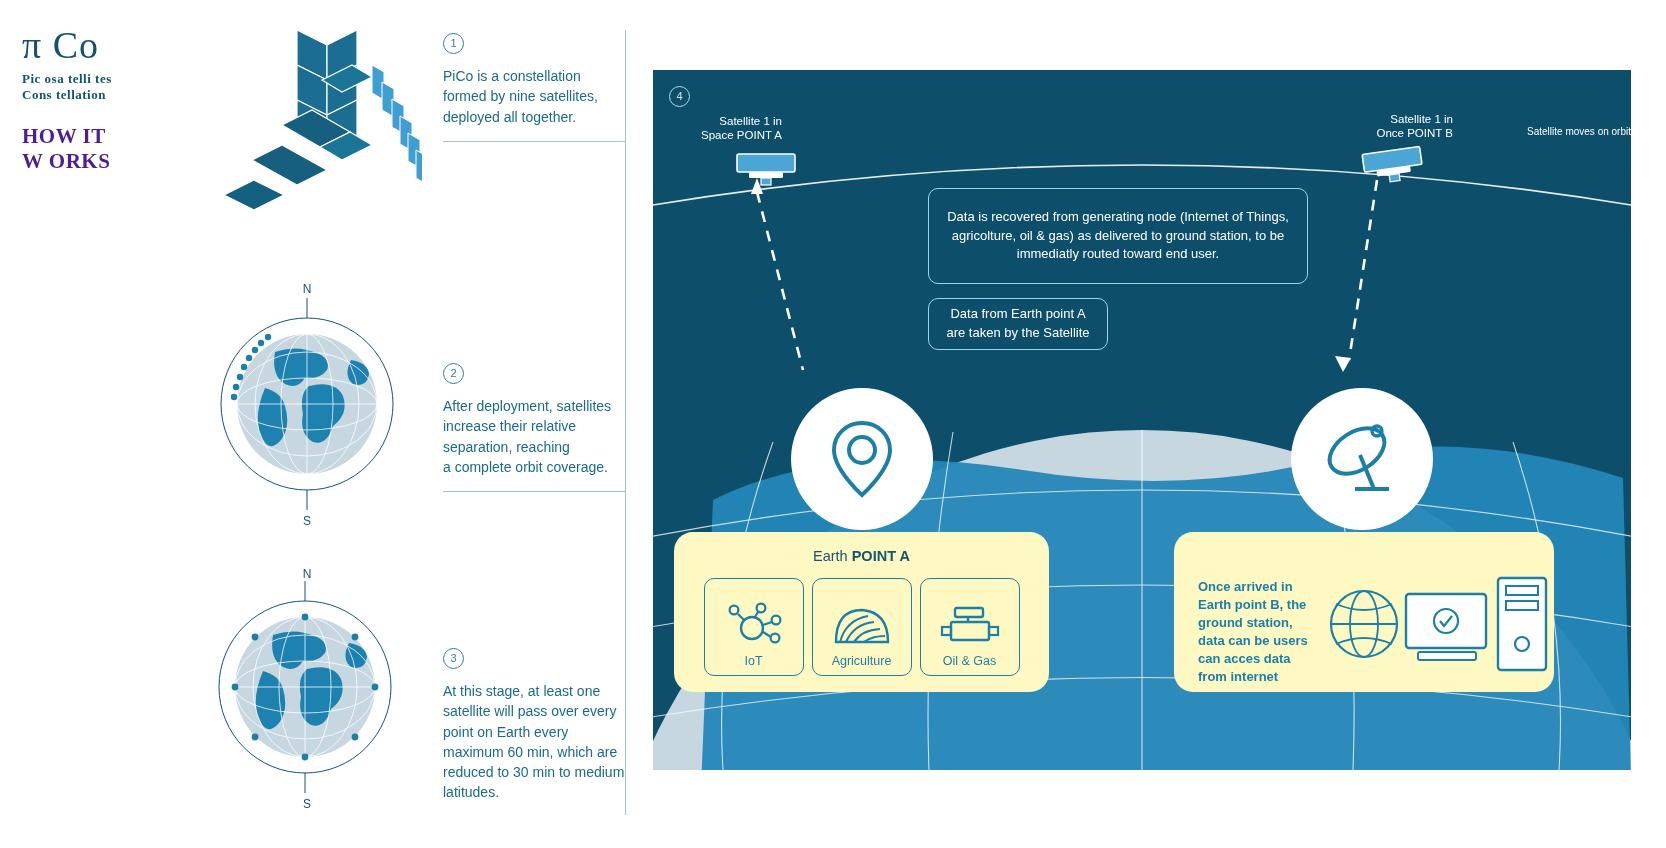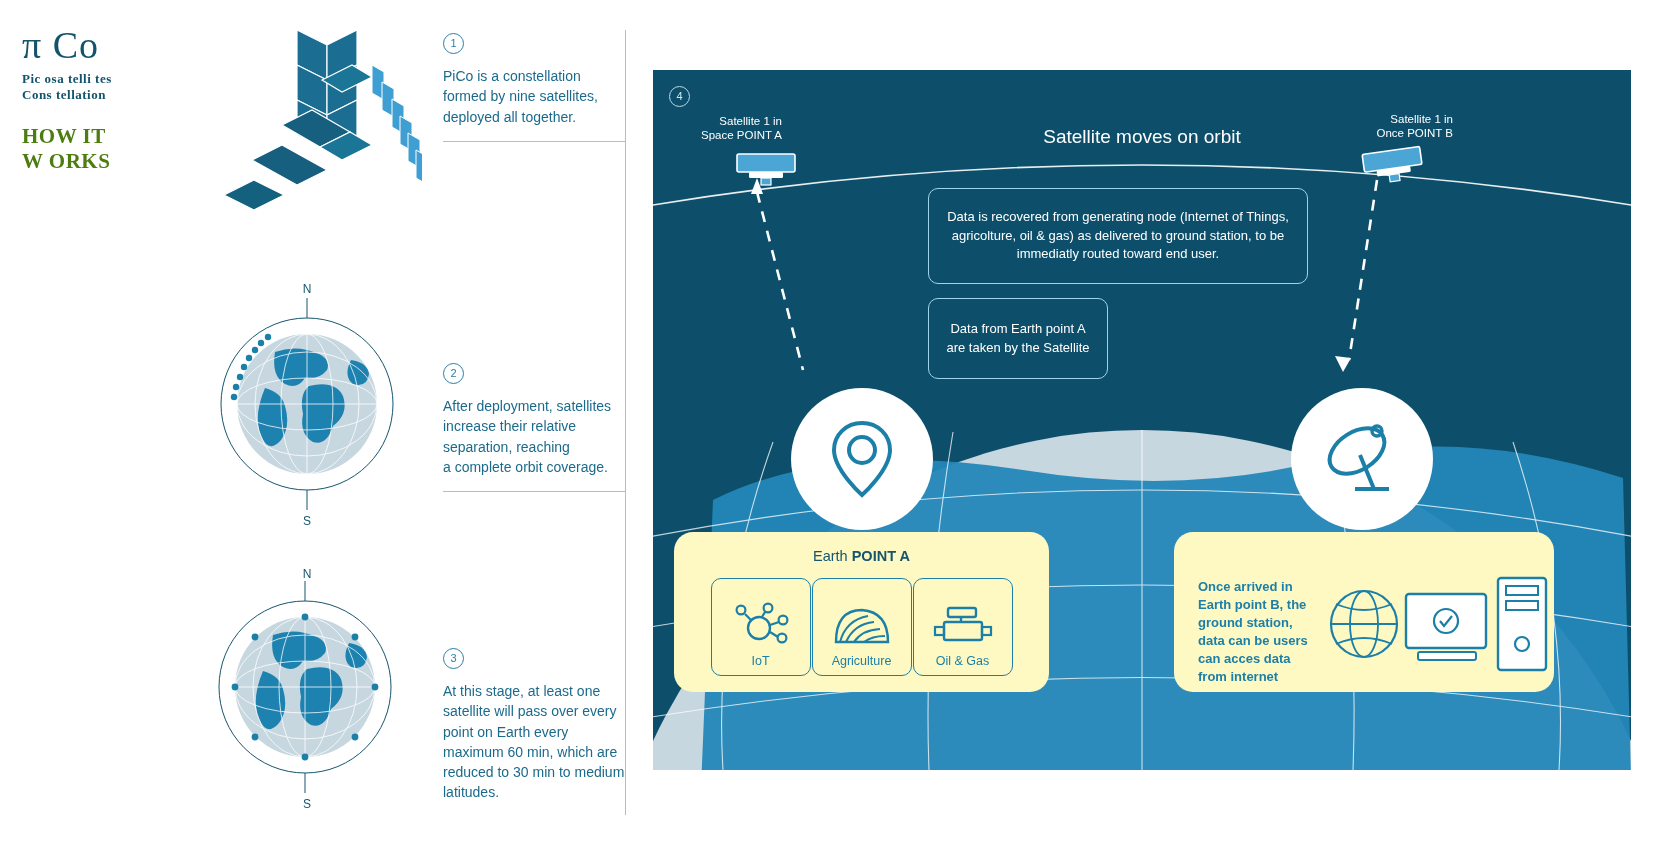--- a/index.html
+++ b/index.html
@@ -20,21 +20,21 @@
     font-size:38px;font-weight:400;color:#14536c;line-height:1;
     letter-spacing:1px;
   }
   .brand-sub{
     font-family:"Liberation Serif", serif;
     font-size:13px;font-weight:700;color:#14536c;line-height:1.25;margin-top:7px;
     letter-spacing:.5px;
   }
   .brand-how{
     font-family:"Liberation Serif", serif;
-    font-size:21px;font-weight:700;color:#4d7c0f;line-height:1.2;margin-top:20px;
+    font-size:21px;font-weight:700;color:#4c1d95;line-height:1.2;margin-top:20px;
     letter-spacing:.5px;
   }
 
   
   .step{position:absolute;width:182px;}
   .step .num{
     width:19px;height:19px;border:1px solid #2c7fa6;border-radius:50%;
     color:#2c7fa6;font-size:11px;line-height:18px;text-align:center;margin-bottom:12px;
   }
   .step p{
@@ -62,50 +62,50 @@
   
   .panel{
     position:absolute;left:653px;top:70px;width:978px;height:700px;
     background:#0d4f6b;overflow:hidden;
   }
   .panel-num{
     position:absolute;left:16px;top:16px;width:19px;height:19px;border:1px solid #b9d7e4;
     border-radius:50%;color:#cfe4ee;font-size:11px;line-height:18px;text-align:center;
   }
   .orbit-title{
-    position:absolute;left:0;right:0;top:56px;text-align:center;
-    color:#ffffff;font-size:19px;
+    position:absolute;left:0;right:0;top:56px;text-align:right;
+    color:#ffffff;font-size:10px;
   }
 
   
   .sat-label{position:absolute;color:#ffffff;font-size:11.5px;line-height:1.25;text-align:right;}
   .sat-body{position:absolute;}
 
   
   .infobox{
     position:absolute;border:1.4px solid #9fd3ea;border-radius:10px;
     color:#ffffff;font-size:13px;line-height:1.45;text-align:center;
     display:flex;align-items:center;justify-content:center;padding:10px 16px;
     box-sizing:border-box;
   }
   #info-main{left:275px;top:118px;width:380px;height:96px;}
-  #info-a{left:275px;top:228px;width:180px;height:81px;}
+  #info-a{left:275px;top:228px;width:180px;height:52px;}
   #info-b{left:467px;top:228px;width:180px;height:72px;}
 
   
   .card{
     position:absolute;background:#fef9c3;border-radius:19px;
   }
   #card-a{left:21px;top:462px;width:375px;height:160px;}
   #card-b{left:521px;top:462px;width:380px;height:160px;}
   .card-title{
     text-align:center;color:#15556e;font-size:14.5px;margin-top:16px;
   }
   .card-title b{font-weight:700;}
-  .tiles{display:flex;gap:1px;justify-content:center;margin-top:14px;}
+  .tiles{display:flex;gap:8px;justify-content:center;margin-top:14px;}
   .tile{
     width:100px;height:98px;border:1.6px solid #1b7fa8;border-radius:10px;
     display:flex;flex-direction:column;align-items:center;justify-content:flex-end;
     padding-bottom:7px;box-sizing:border-box;background:transparent;
   }
   .tile .lbl{font-size:12.5px;color:#1b7fa8;margin-top:4px;}
   .bcopy{
     position:absolute;left:24px;top:46px;width:120px;
     font-size:13px;line-height:1.38;color:#1b7fa8;font-weight:600;
   }

